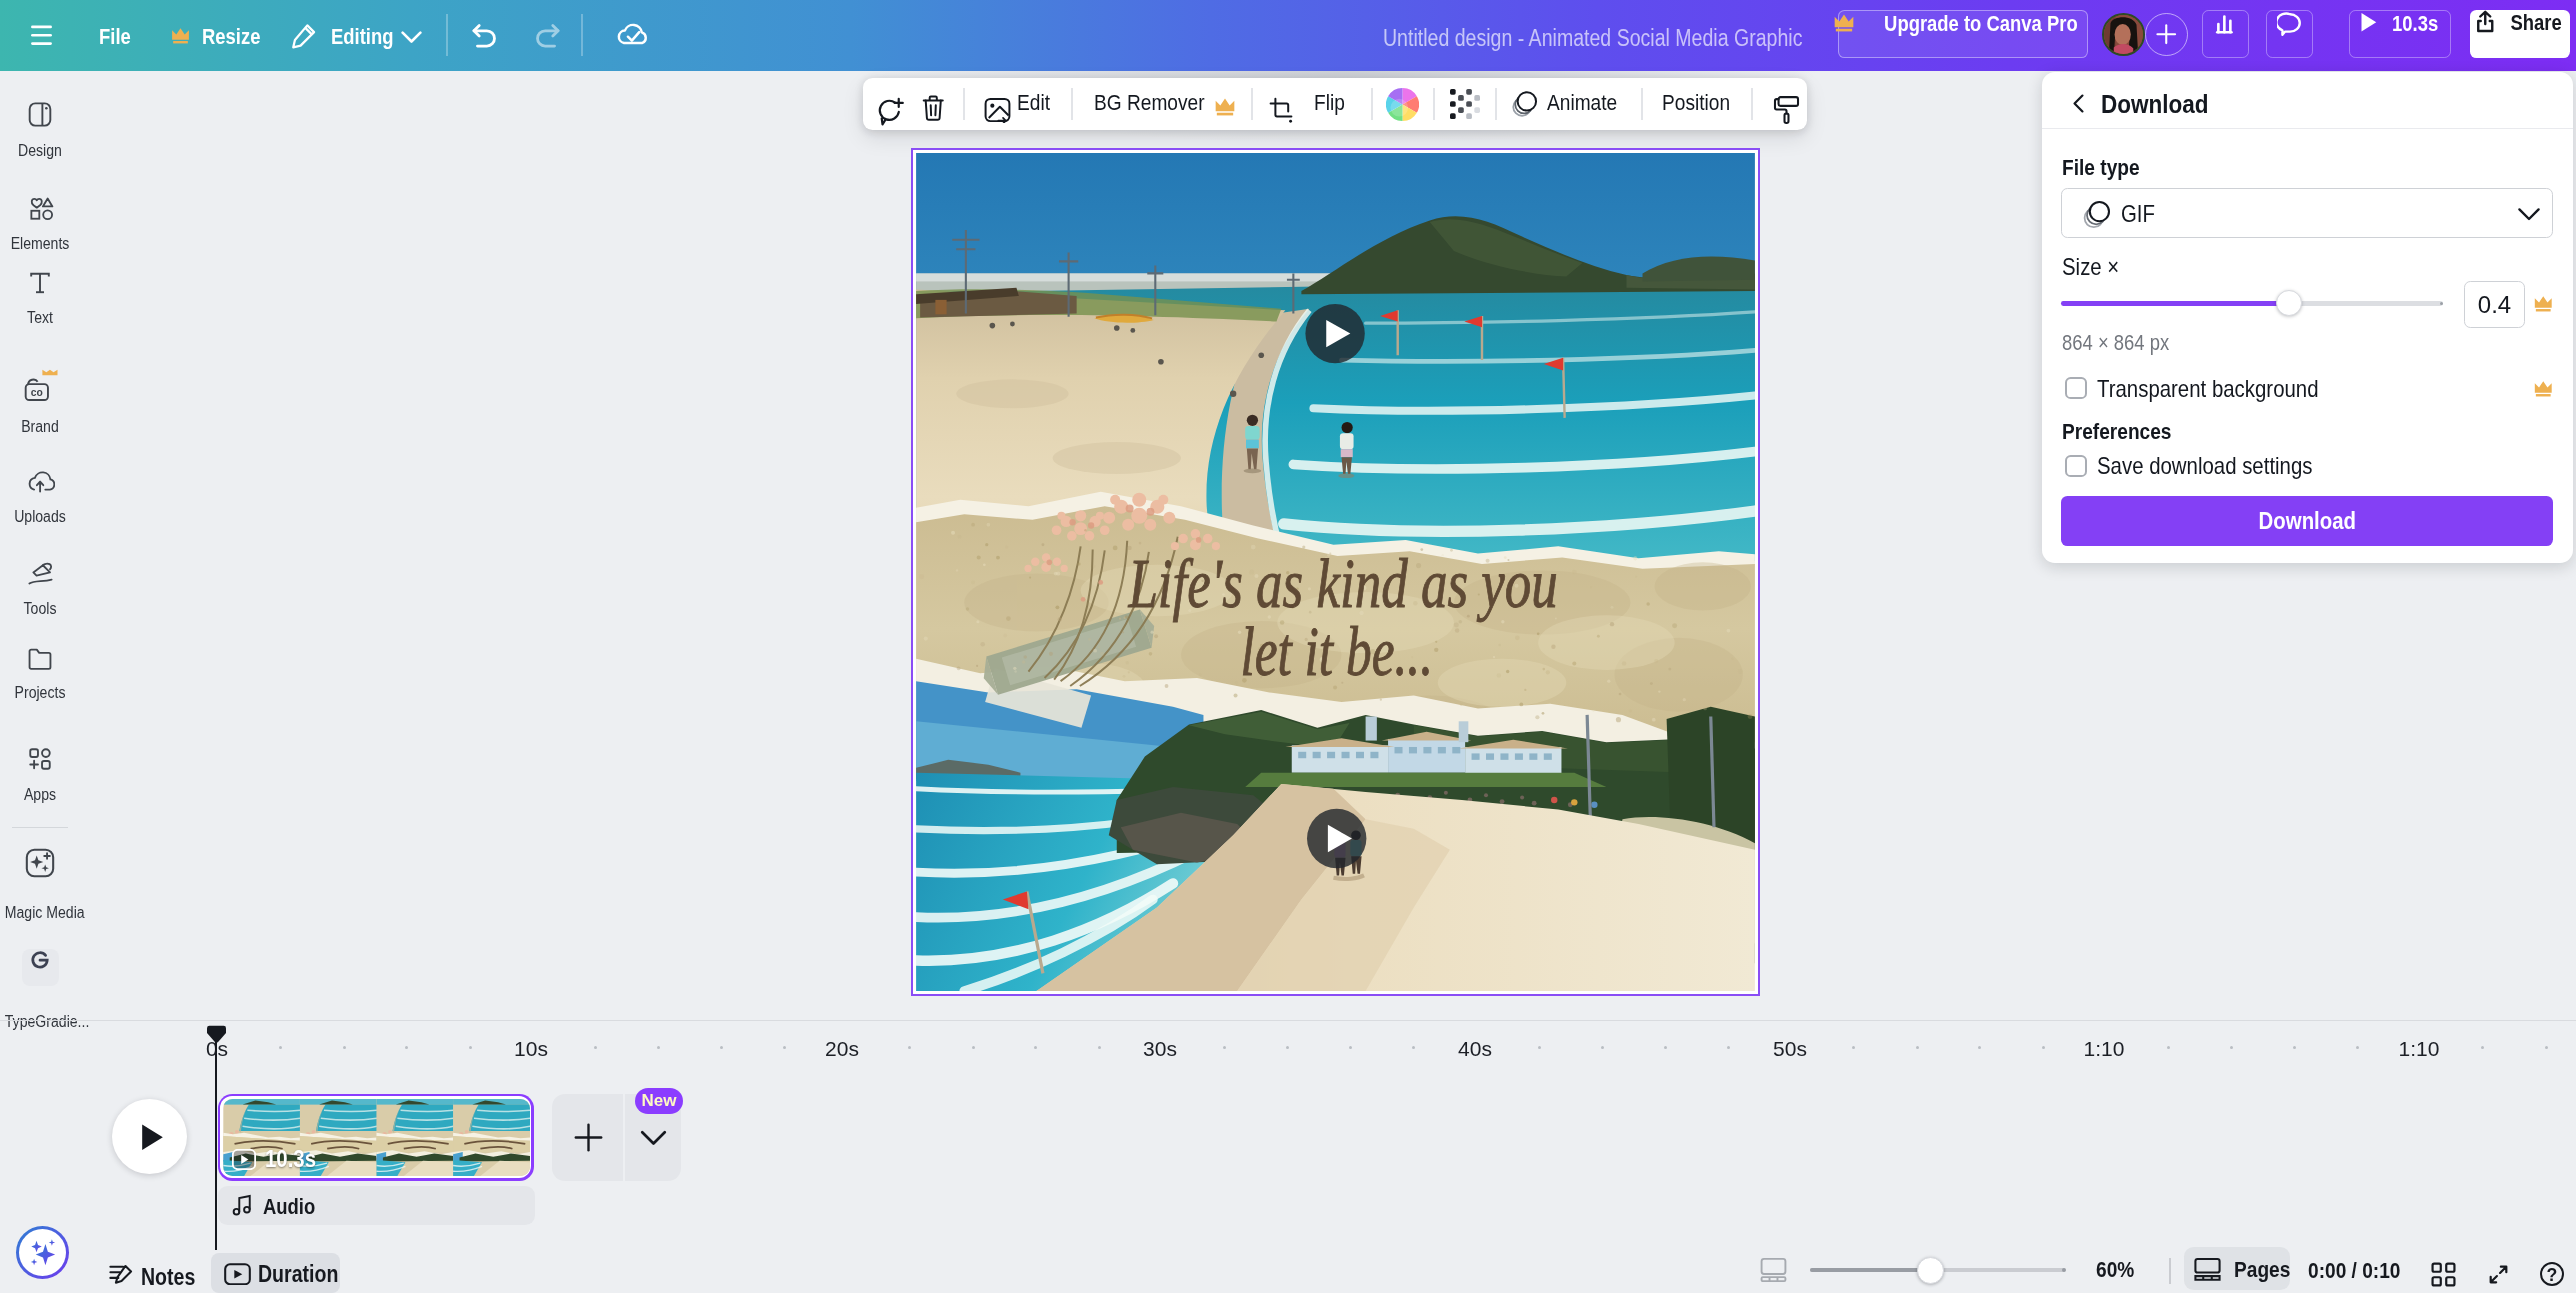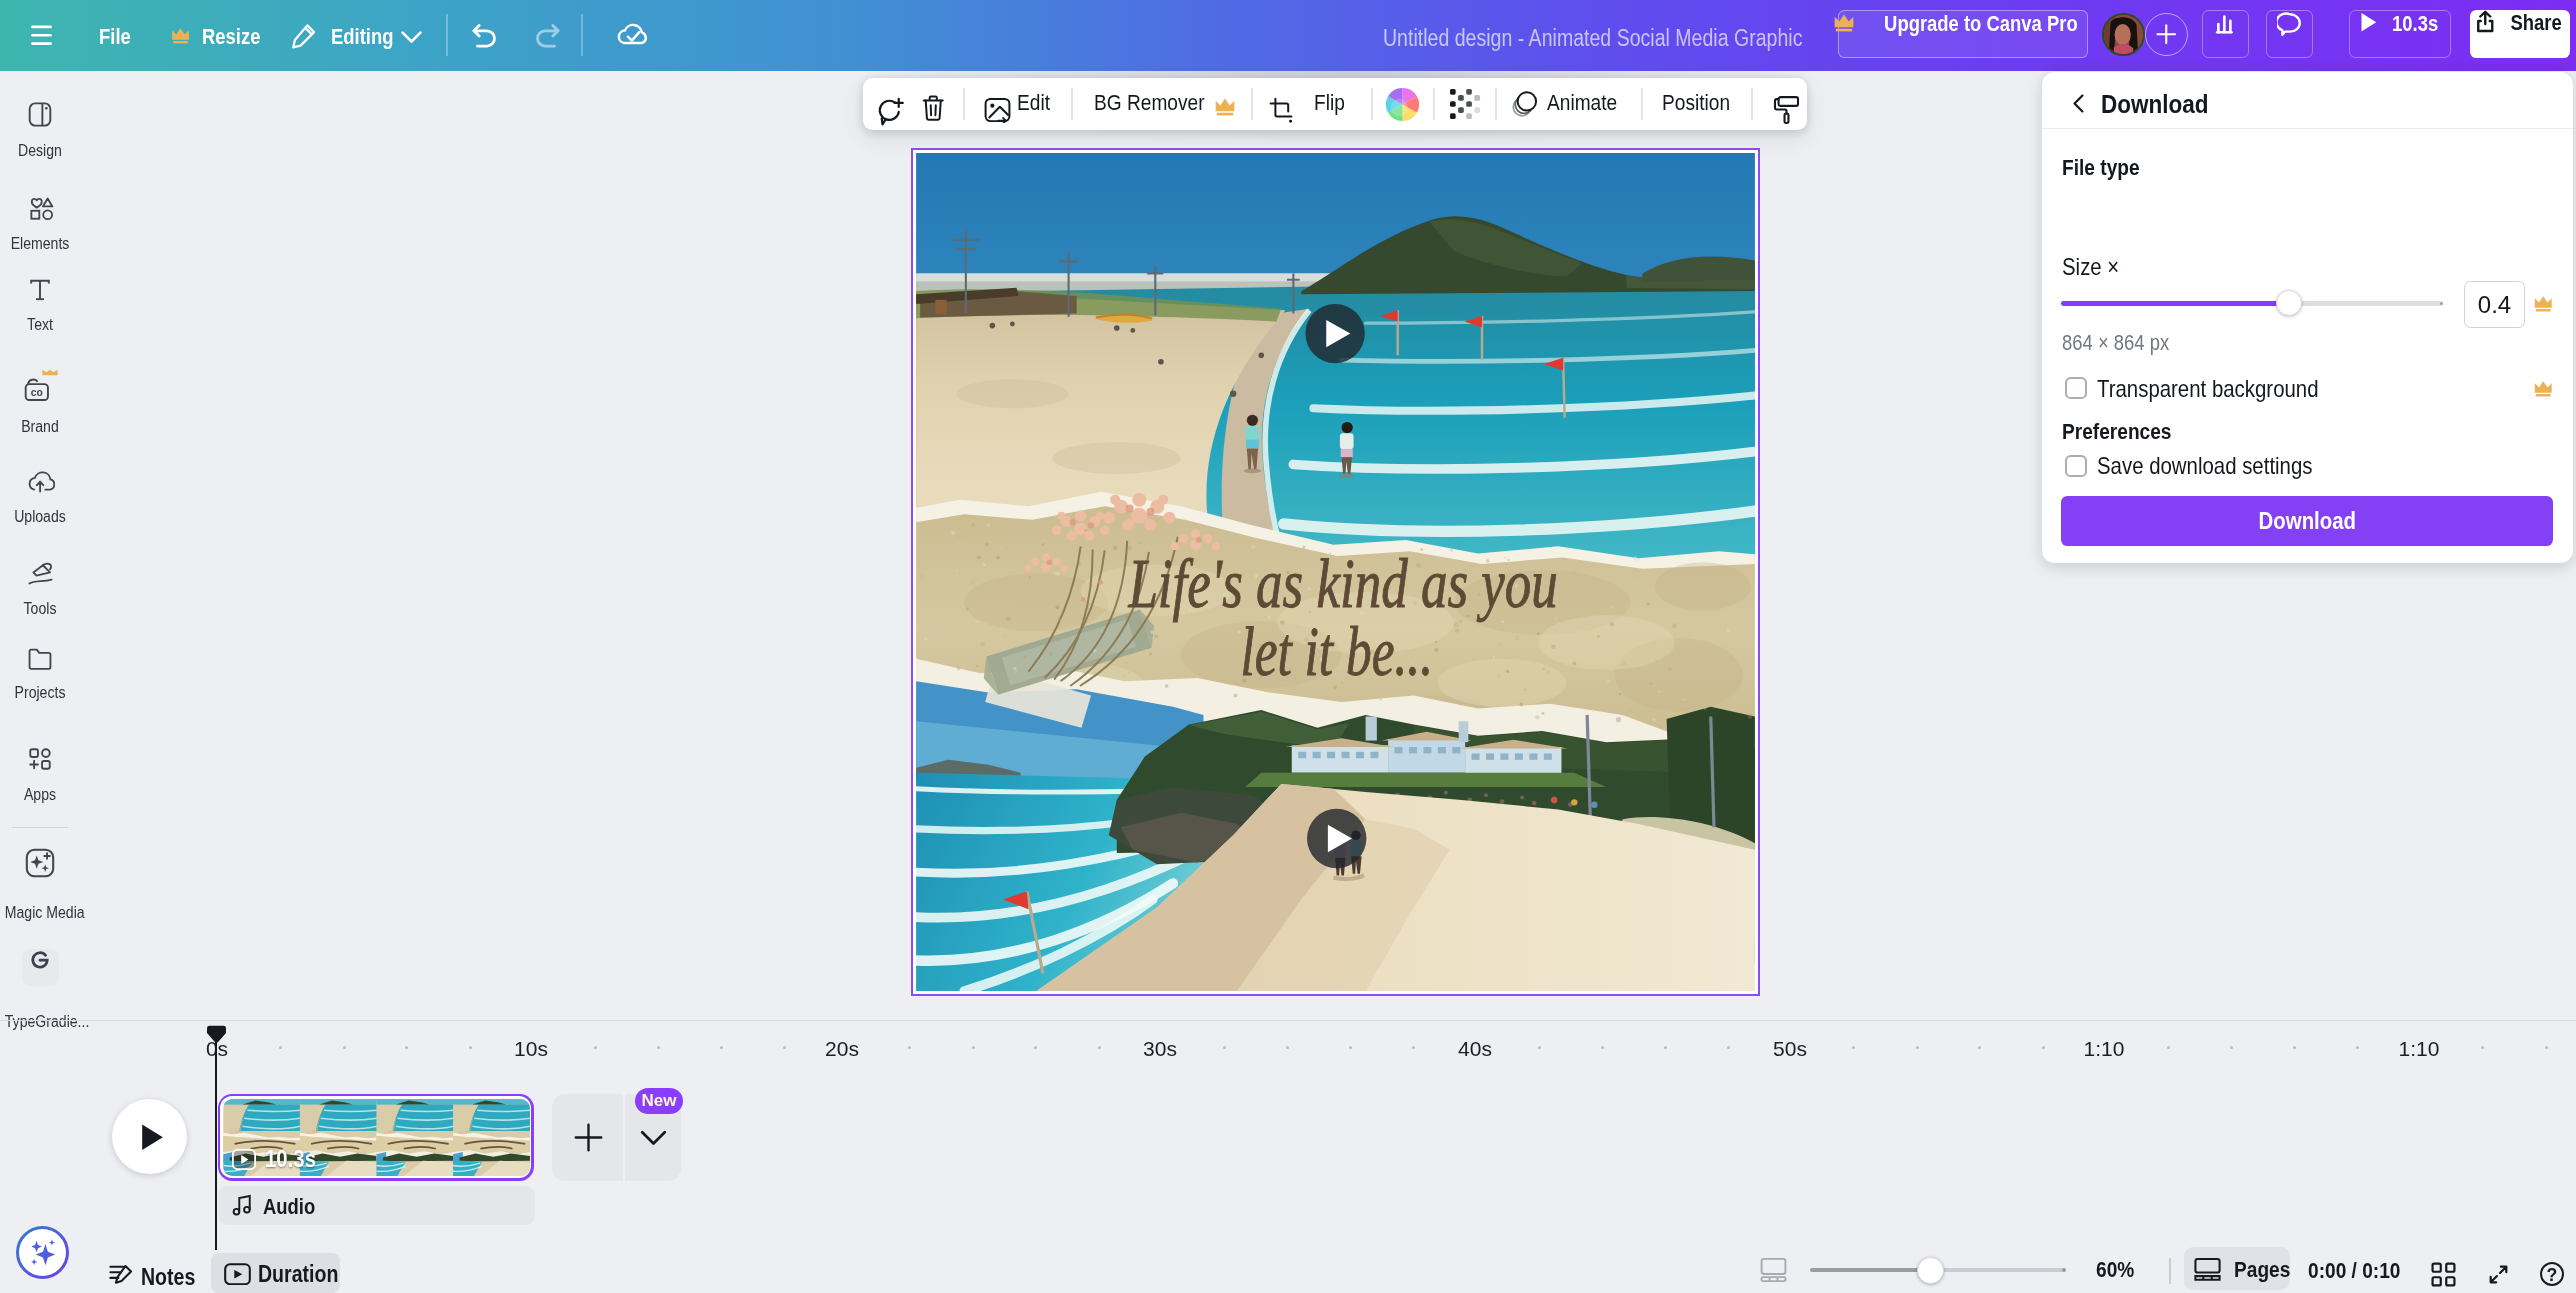--- a/index.html
+++ b/index.html
@@ -143,21 +143,21 @@
     <svg width="27" height="26" viewBox="0 0 34 32">
       <g fill="none" stroke="#41464d" stroke-width="2.3">
       <path d="M8.2 12.5 C4.6 9.5 5.6 4.6 9.3 4.6 C10.8 4.6 11.8 5.4 12.3 6.3 C12.8 5.4 13.8 4.6 15.3 4.6 C19 4.6 20 9.5 16.4 12.5 L12.3 15.6 Z" stroke-linejoin="round"></path>
       <path d="M26 4 L32 14 L20 14 Z" stroke-linejoin="round"></path>
       <rect x="5.5" y="19.5" width="10" height="10"></rect>
       <circle cx="26" cy="24.5" r="5.6"></circle>
         </g>
     </svg>
     <div class="rail-lab">Elements</div>
   </div>
-  <div class="rail-item" style="top:207px">
+  <div class="rail-item" style="top:200px">
     <svg width="24" height="24" viewBox="0 0 30 30">
         <g stroke="#41464d" stroke-width="2.4" fill="none">
           <path d="M4 7 V3.5 H26 V7"></path>
           <line x1="15" y1="3.5" x2="15" y2="26.5"></line>
           <line x1="10" y1="26.5" x2="20" y2="26.5"></line>
         </g>
       </svg>
     <div class="rail-lab">Text</div>
   </div>
   <div class="rail-item" style="top:298px">
@@ -776,20 +776,31 @@
 </g>
 </svg>
   </div>
 <div id="panel">
   <svg class="abs" style="left:26.5px;top:21px" width="19" height="21" viewBox="0 0 24 26">
     <path d="M17 3 L7 13 L17 23" fill="none" stroke="#14181f" stroke-width="2.8" stroke-linecap="round" stroke-linejoin="round"></path>
   </svg>
   <div class="abs nwl" style="left:59px;top:17px;font-size:26.5px;font-weight:700;color:#14181f">Download</div>
   <div class="abs" style="left:0;top:56px;width:531px;height:0.8px;background:#e9eaee"></div>
   <div class="abs nwl" style="left:20px;top:83px;font-size:22.5px;font-weight:700;color:#14181f">File type</div>
+  <div class="abs" style="left:19px;top:116px;width:492px;height:50px;border:1.6px solid #ced1d6;border-radius:6.4px">
+    <svg class="abs" style="left:17.7px;top:8.8px" width="34" height="32" viewBox="0 0 42 40">
+      <circle cx="17" cy="25" r="11.5" fill="none" stroke="#a3a7ae" stroke-width="2.2"></circle>
+      <circle cx="20" cy="21.5" r="11.5" fill="none" stroke="#676c74" stroke-width="2.2"></circle>
+      <circle cx="24" cy="17" r="12" fill="#fff" stroke="#14181f" stroke-width="2.6"></circle>
+    </svg>
+    <div class="abs nwl" style="left:59px;top:11.2px;font-size:24px;color:#14181f">GIF</div>
+    <svg class="abs" style="left:455px;top:17.7px" width="24" height="14.4" viewBox="0 0 30 18">
+      <path d="M3 3 L15 15 L27 3" fill="none" stroke="#14181f" stroke-width="3" stroke-linecap="round" stroke-linejoin="round"></path>
+    </svg>
+  </div>
   <div class="abs nwl" style="left:20px;top:181px;font-size:24px;color:#14181f">Size ×</div>
   <div class="abs" style="left:19px;top:229px;width:382px;height:4.8px;border-radius:2.4px;background:#dcdee2"></div>
   <div class="abs" style="left:19px;top:229px;width:227px;height:4.8px;border-radius:2.4px;background:#8440f5"></div>
   <div class="abs" style="left:234px;top:218px;width:26px;height:26px;border-radius:50%;background:#fff;border:0.8px solid #d7d9de;box-shadow:0 0.8px 3.2px rgba(20,24,31,.25)"></div>
   <div class="abs" style="left:398px;top:230px;width:3.2px;height:3.2px;border-radius:1.6px;background:#9ba0a7"></div>
   <div class="abs" style="left:422px;top:209px;width:61px;height:47px;border:1.6px solid #ced1d6;border-radius:6.4px;display:flex;align-items:center;justify-content:center;font-size:24px;color:#14181f">0.4</div>
   <svg class="abs" style="left:490px;top:221px" width="22.5" height="19" viewBox="0 0 20 18">
     <path d="M2 14 L2 5 L6 9 L10 3 L14 9 L18 5 L18 14 Z" fill="#eeb050"></path>
       <rect x="3" y="15.2" width="14" height="2.3" fill="#eeb050"></rect>
   </svg>

